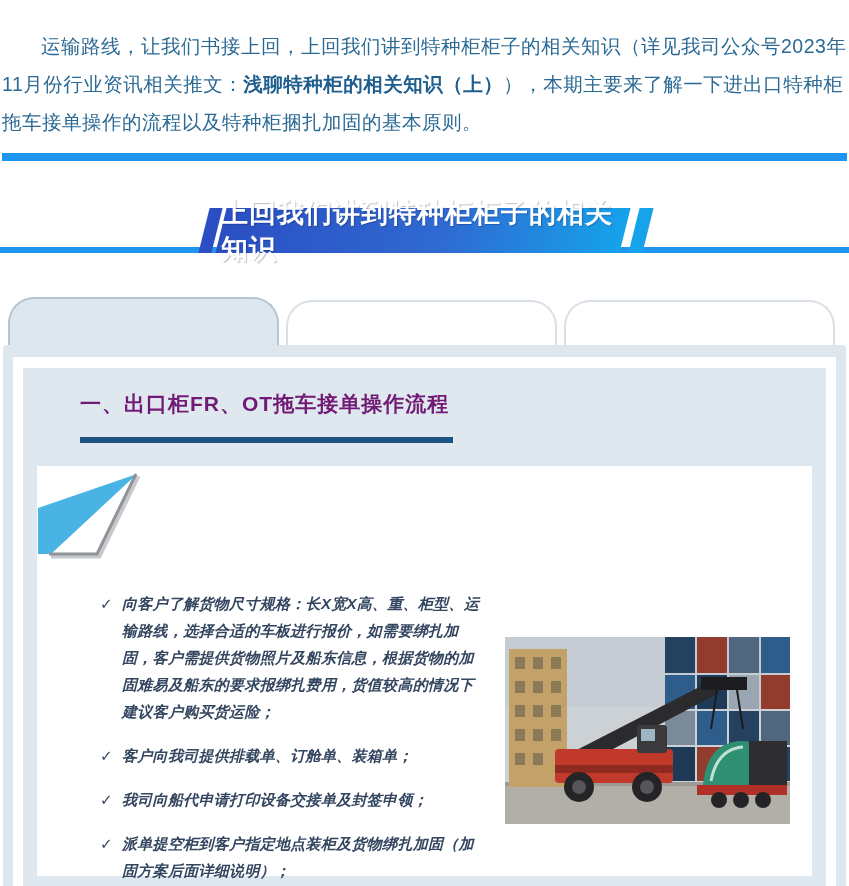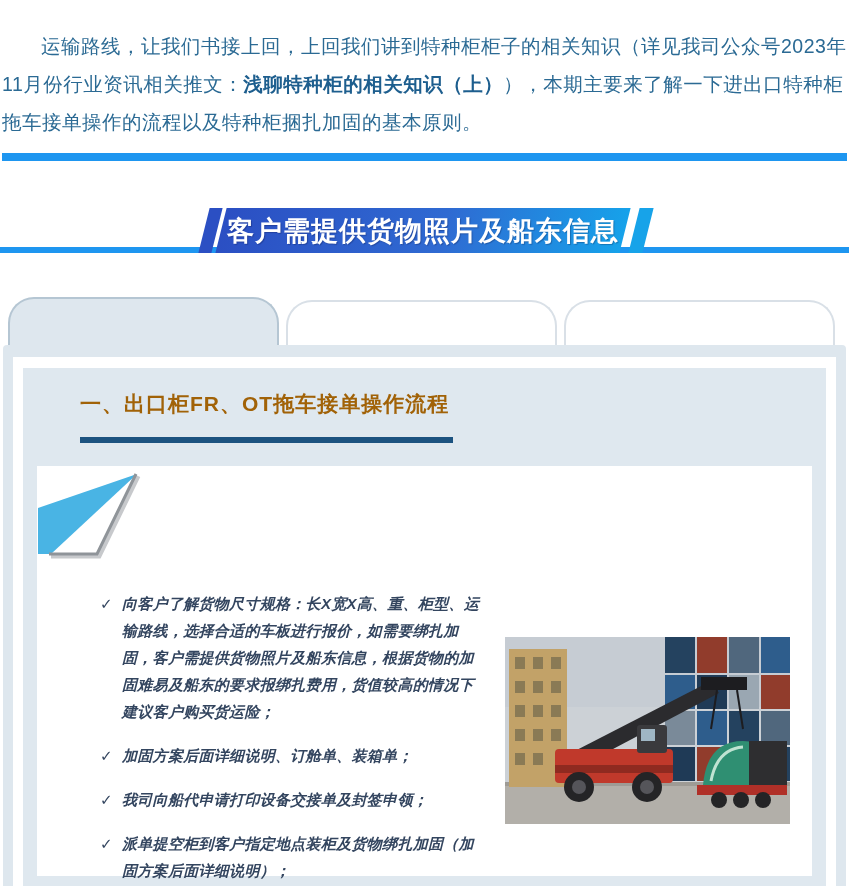--- a/index.html
+++ b/index.html
@@ -38,21 +38,21 @@
                border:2px solid #d9e0e7; border-bottom:none; height:46px; }
   .tab.ghost.t2 { left:286px; }
   .tab.ghost.t3 { left:564px; }
 
   
   .outer-panel { position:absolute; top:345px; left:3px; width:843px; height:541px;
                  background:#dee7ee; border-radius:4px 4px 0 0; }
   .white-card  { position:absolute; top:357px; left:13px; width:823px; height:529px; background:#ffffff; }
   .inner-panel { position:absolute; top:368px; left:23px; width:803px; height:518px; background:#dfe8ef; }
 
-  .section-title { position:absolute; left:57px; top:22px; color:#a16207;
+  .section-title { position:absolute; left:57px; top:22px; color:#701a75;
                    font-size:21px; font-weight:bold; letter-spacing:1px; }
   .section-underline { position:absolute; left:57px; top:69px; width:373px; height:6px; background:#1c5380; }
 
   .content-box { position:absolute; left:14px; top:98px; width:775px; height:410px; background:#ffffff; }
 
   .corner-deco { position:absolute; left:0px; top:4px; width:112px; height:94px; }
 
   .bullets { position:absolute; left:63px; top:124px; width:400px; list-style:none; }
   .bullets li { display:flex; margin-bottom:17px; color:#33455f; font-size:15px;
                 font-weight:bold; line-height:27px; letter-spacing:0.3px; }
@@ -67,21 +67,21 @@
 <div class="stage">
 
   <p class="intro"><span>运输路线，让我们书接上回，上回我们讲到特种柜柜子的相关知识（详见我司公众号2023年11月份行业资讯相关推文：</span><b>浅聊特种柜的相关知识（上）</b><span>），本期主要来了解一下进出口特种柜拖车接单操作的流程以及特种柜捆扎加固的基本原则。</span></p>
 
   <div class="top-rule"></div>
 
   <div class="banner-underline"></div>
   <div class="banner-accent-left"></div>
   <div class="banner-body"></div>
   <div class="banner-accent-right"></div>
-  <div class="banner-label">客户需提供货物照片及船东信息</div>
+  <div class="banner-label">上回我们讲到特种柜柜子的相关知识</div>
 
   <div class="tab active"></div>
   <div class="tab ghost t2"></div>
   <div class="tab ghost t3"></div>
 
   <div class="outer-panel"></div>
   <div class="white-card"></div>
 
   <div class="inner-panel">
     <div class="section-title">一、出口柜FR、OT拖车接单操作流程</div>
@@ -95,21 +95,21 @@
         <polyline points="99,4 60,84 12,84" fill="none" stroke="#8f9499" stroke-width="3"></polyline>
       </svg>
 
       <ul class="bullets">
         <li>
           <span class="mark">✓</span>
           <span class="txt">向客户了解货物尺寸规格：长X宽X高、重、柜型、运输路线，选择合适的车板进行报价，如需要绑扎加固，客户需提供货物照片及船东信息，根据货物的加固难易及船东的要求报绑扎费用，货值较高的情况下建议客户购买货运险；</span>
         </li>
         <li>
           <span class="mark">✓</span>
-          <span class="txt">加固方案后面详细说明、订舱单、装箱单；</span>
+          <span class="txt">客户向我司提供排载单、订舱单、装箱单；</span>
         </li>
         <li>
           <span class="mark">✓</span>
           <span class="txt">我司向船代申请打印设备交接单及封签申领；</span>
         </li>
         <li>
           <span class="mark">✓</span>
           <span class="txt">派单提空柜到客户指定地点装柜及货物绑扎加固（加固方案后面详细说明）；</span>
         </li>
       </ul>

